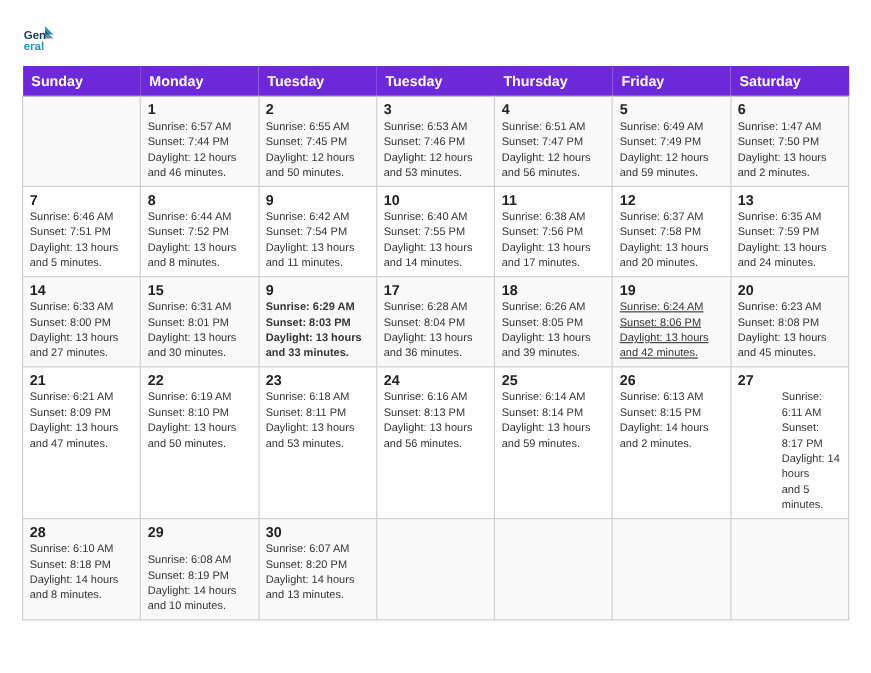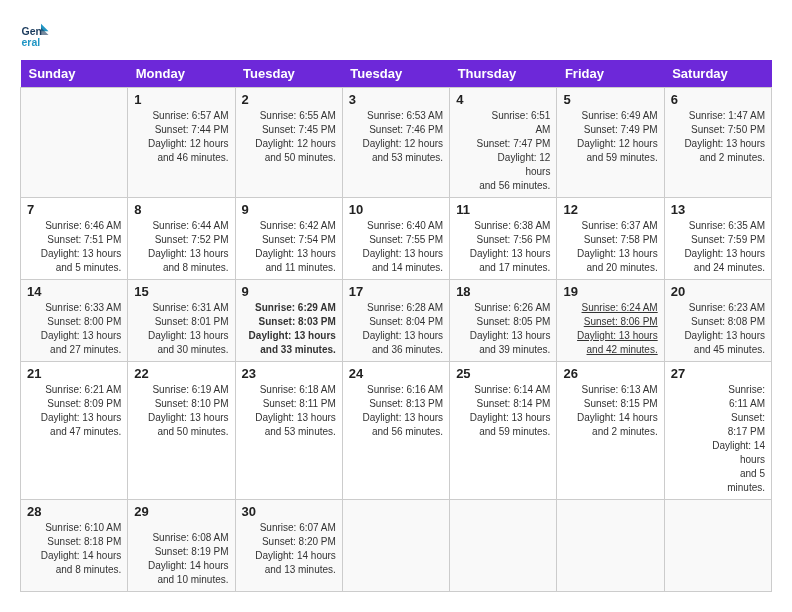--- a/index.html
+++ b/index.html
@@ -67,21 +67,20 @@
     .day-number {
       font-weight: bold;
       font-size: 13px;
       display: block;
       margin-bottom: 2px;
     }
     .day-info {
       font-size: 10px;
       line-height: 1.4;
       color: #333;
-      text-align: right;
     }
   </style>
 </head>
 <body>
 
 <div class="header">
   <div class="logo">
     <svg class="logo-icon" viewBox="0 0 40 40">
       <text x="2" y="20" font-size="14" font-weight="bold" fill="#1a3a5c">Gen</text>
       <text x="2" y="34" font-size="14" font-weight="bold" fill="#2196c4">eral</text>
@@ -130,21 +129,21 @@
         </td>
         <td>
           <span class="day-number">3</span>
           <div class="day-info" style="white-space: pre-line;">Sunrise: 6:53 AM
 Sunset: 7:46 PM
 Daylight: 12 hours
 and 53 minutes.</div>
         </td>
         <td>
           <span class="day-number">4</span>
-          <div class="day-info" style="white-space: pre-line; margin-left: 20px;">Sunrise: 6:51 AM
+          <div class="day-info" style="white-space: pre-line;">Sunrise: 6:51 AM
 Sunset: 7:47 PM
 Daylight: 12 hours
 and 56 minutes.</div>
         </td>
         <td>
           <span class="day-number">5</span>
           <div class="day-info" style="white-space: pre-line;">Sunrise: 6:49 AM
 Sunset: 7:49 PM
 Daylight: 12 hours
 and 59 minutes.</div>

